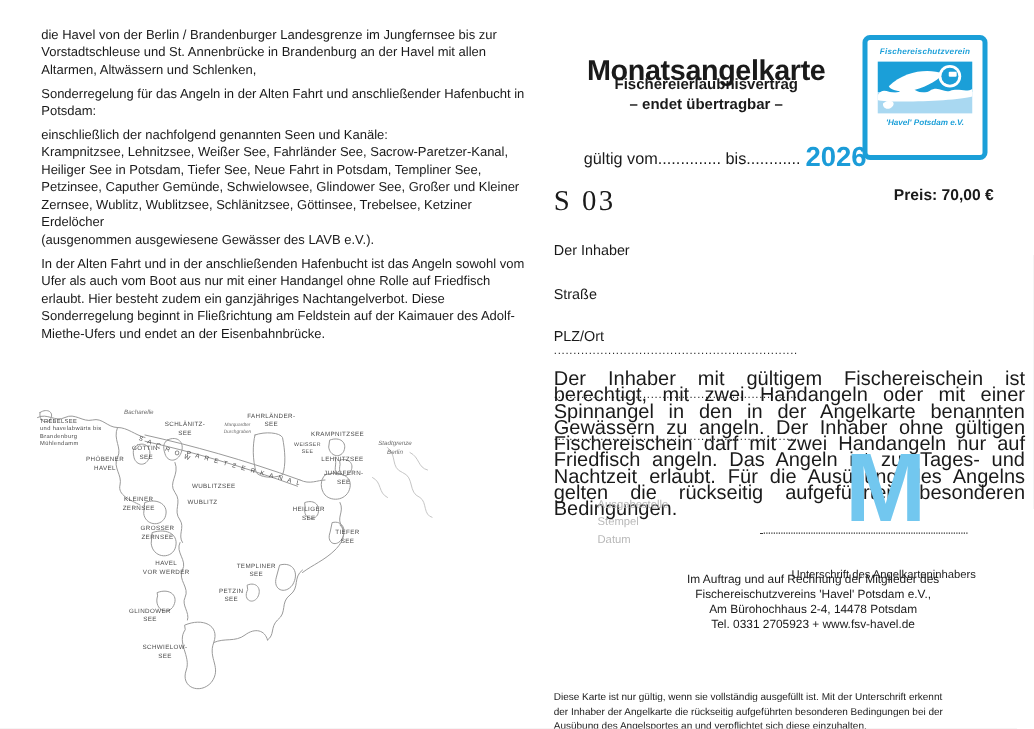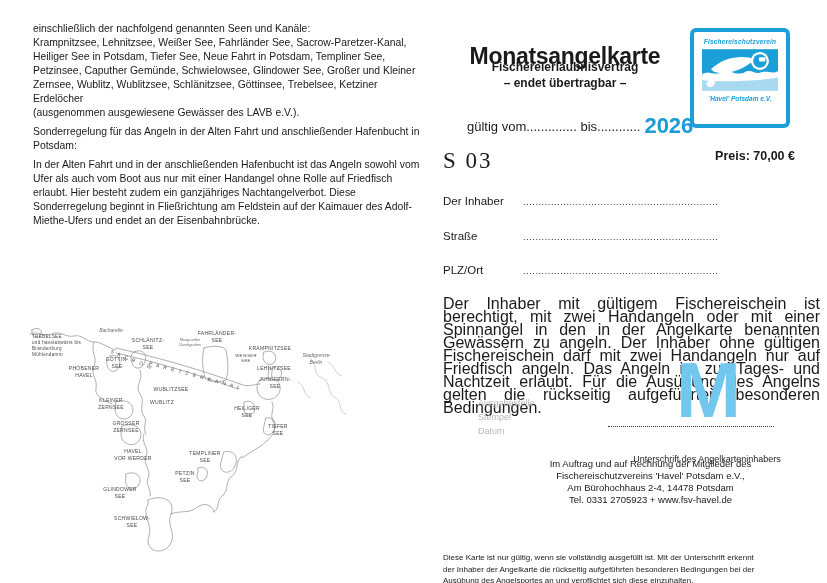--- a/index.html
+++ b/index.html
@@ -25,21 +25,21 @@
         border:4px solid #1b9fd8;border-radius:6px;text-align:center;}
   .logo-top{font-size:6.5px;font-weight:bold;font-style:italic;color:#1b9fd8;margin-top:6px;letter-spacing:.2px;}
   .logo .emblem{display:block;margin:4px auto 0 auto;}
   .logo-bottom{font-size:6.5px;font-weight:bold;font-style:italic;color:#1b9fd8;margin-top:4px;}
   .valid-line{position:absolute;left:467px;top:113px;font-size:13px;}
   .valid-year{color:#1b9cd8;font-weight:bold;font-size:22px;margin-left:4px;vertical-align:-2px;}
   .card-code{position:absolute;left:443px;top:148px;font-family:"Liberation Serif",serif;
              font-size:23px;letter-spacing:2px;}
   .price{position:absolute;left:640px;top:149px;width:155px;text-align:right;
          font-size:12.5px;font-weight:bold;}
-  .form-row{position:absolute;left:443px;width:377px;display:flex;align-items:baseline;}
+  .form-row{position:absolute;left:443px;width:377px;display:flex;align-items:baseline;flex-direction:column;}
   .fr-label{width:80px;font-size:11.5px;flex:0 0 80px;}
   .leader{display:inline-block;width:196px;overflow:hidden;white-space:nowrap;
           font-size:9px;letter-spacing:.6px;color:#222;}
   .conditions{position:absolute;left:443px;top:281px;width:377px;font-size:16px;
               line-height:13px;text-align:justify;}
   .issue-box{position:absolute;left:478px;top:396px;width:100px;
              font-size:9px;line-height:14px;color:#b8b8b8;white-space:pre-line;}
   .big-m{position:absolute;left:676px;top:352px;font-size:78px;line-height:76px;
          font-weight:bold;color:#72c7ef;}
   .sig-line{position:absolute;left:608px;top:426px;width:166px;height:0;
@@ -49,24 +49,25 @@
             font-size:9.5px;line-height:12px;white-space:pre-line;}
   .r-fineprint{position:absolute;left:443px;top:520px;width:377px;text-align:left;
                font-size:8px;line-height:11.5px;white-space:pre-line;margin-top:32px;}
 </style>
 </head>
 <body>
 
 <div class="page">
 
   <section class="left-col">
+    <p class="lp">die Havel von der Berlin / Brandenburger Landesgrenze im Jungfernsee bis zur Vorstadtschleuse und St. Annenbrücke in Brandenburg an der Havel mit allen Altarmen, Altwässern und Schlenken,</p>
+    <p class="lp">Sonderregelung für das Angeln in der Alten Fahrt und anschließender Hafenbucht in Potsdam:</p>
     <p class="lp">einschließlich der nachfolgend genannten Seen und Kanäle:
 Krampnitzsee, Lehnitzsee, Weißer See, Fahrländer See, Sacrow-Paretzer-Kanal, Heiliger See in Potsdam, Tiefer See, Neue Fahrt in Potsdam, Templiner See, Petzinsee, Caputher Gemünde, Schwielowsee, Glindower See, Großer und Kleiner Zernsee, Wublitz, Wublitzsee, Schlänitzsee, Göttinsee, Trebelsee, Ketziner Erdelöcher
 (ausgenommen ausgewiesene Gewässer des LAVB e.V.).</p>
-    <p class="lp">Sonderregelung für das Angeln in der Alten Fahrt und anschließender Hafenbucht in Potsdam:</p>
     <p class="lp">In der Alten Fahrt und in der anschließenden Hafenbucht ist das Angeln sowohl vom Ufer als auch vom Boot aus nur mit einer Handangel ohne Rolle auf Friedfisch erlaubt. Hier besteht zudem ein ganzjähriges Nachtangelverbot. Diese Sonderregelung beginnt in Fließrichtung am Feldstein auf der Kaimauer des Adolf-Miethe-Ufers und endet an der Eisenbahnbrücke.</p>
   </section>
 
   <div class="map">
     <svg width="318" height="248" viewBox="0 0 318 248">
       <g fill="none" stroke="#9a9a9a" stroke-width="0.8" stroke-linecap="round" stroke-linejoin="round">
         <path d="M4,8 C10,4 16,8 12,14 C8,18 3,14 4,8 Z"></path>
         <path d="M2,12 C10,8 16,16 24,12 C32,8 38,16 46,14 C54,12 58,20 66,20 C74,20 80,26 88,28"></path>
         <path d="M66,20 C62,30 70,36 66,44 C62,52 70,58 68,66 C66,74 76,78 84,82"></path>
         <path d="M88,26 C124,34 168,46 212,62"></path>

